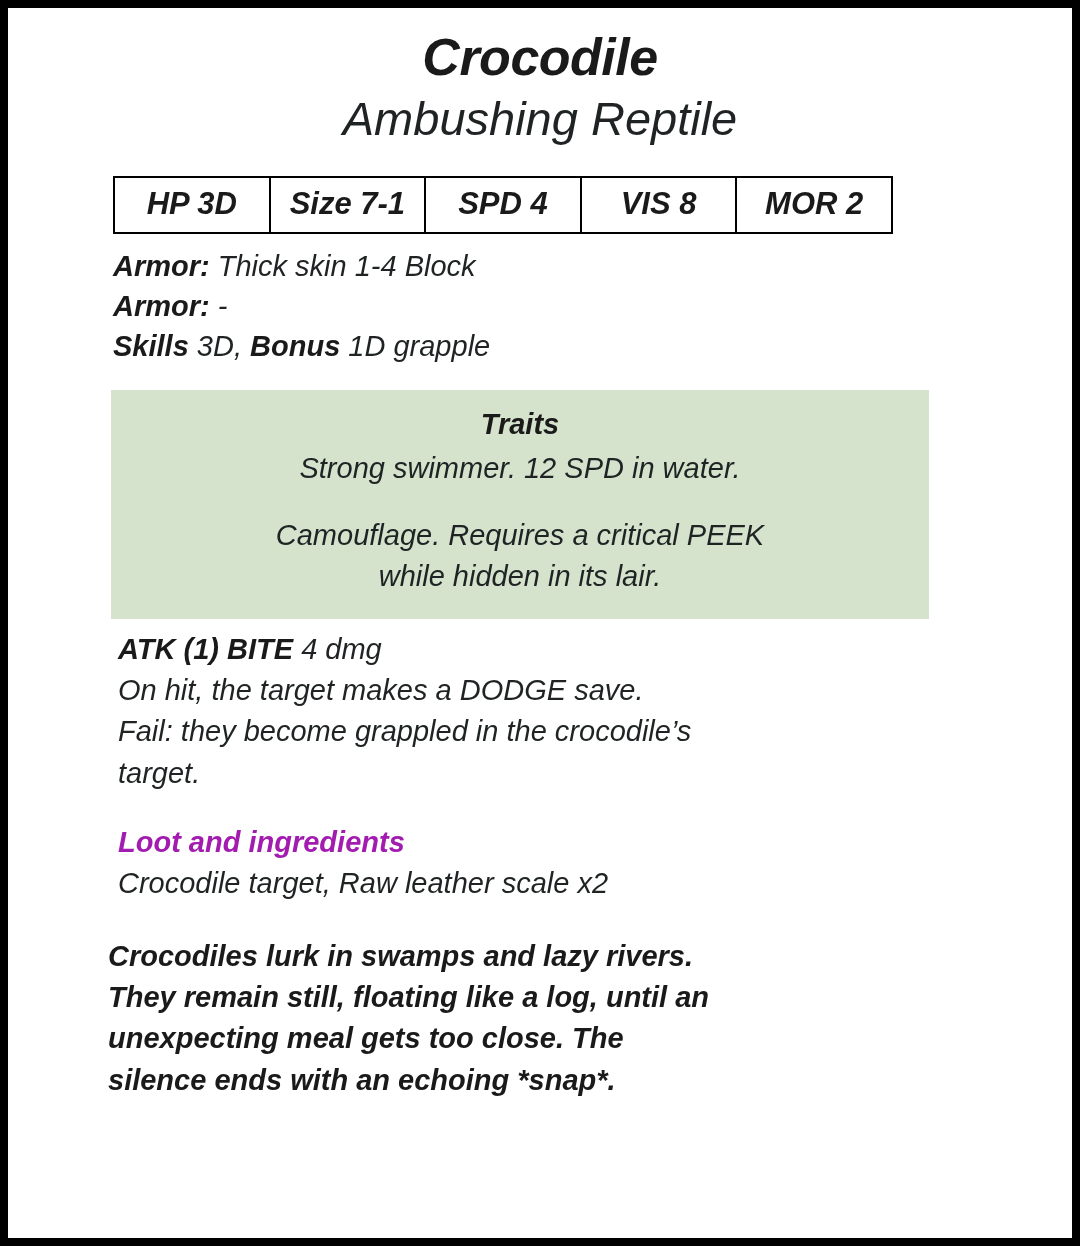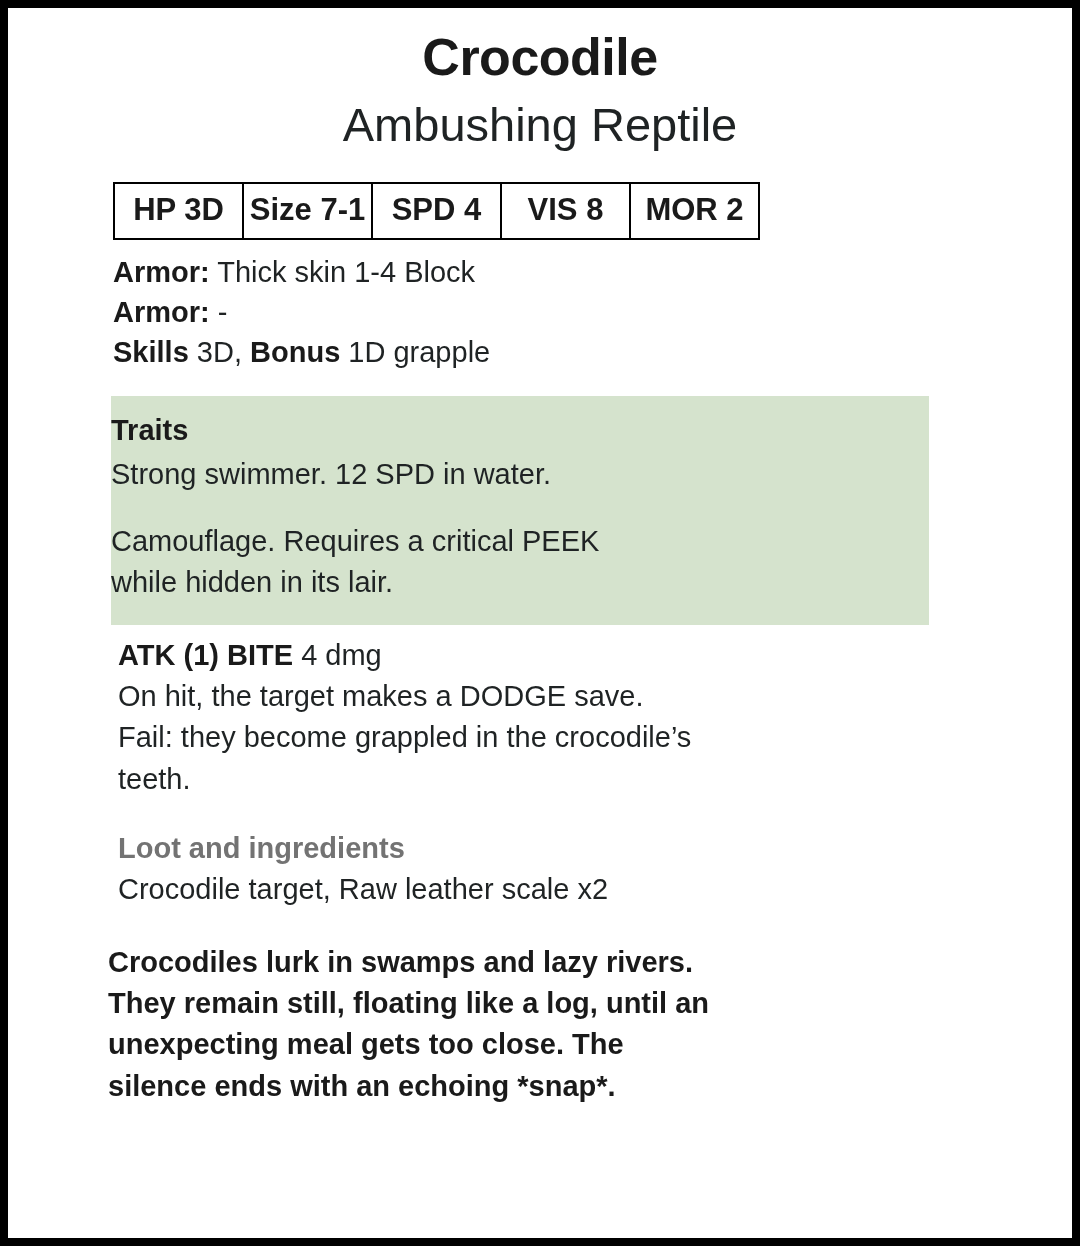--- a/index.html
+++ b/index.html
@@ -13,44 +13,45 @@
     font-family: "Liberation Sans", sans-serif;
   }
   .page {
     position: absolute;
     left: 8px;
     top: 8px;
     width: 1064px;
     height: 1230px;
     background: #ffffff;
     overflow: hidden;
+    font-style: italic;
   }
   .inner {
     padding: 20px 0 0 0;
   }
   .title {
     text-align: center;
     font-size: 52px;
     font-weight: bold;
     color: #1a1a1a;
     line-height: 1.12;
     letter-spacing: -0.5px;
   }
   .subtitle {
     text-align: center;
     font-size: 47px;
     font-weight: normal;
     color: #1f2324;
     line-height: 1.15;
-    margin-top: 12px;
+    margin-top: 6px;
   }
   .stat-table {
     margin: 30px 0 0 105px;
     border-collapse: collapse;
-    width: 647px;
+    width: 780px;
     table-layout: fixed;
   }
   .stat-table td {
     border: 2px solid #000000;
     text-align: center;
     font-size: 31px;
     font-weight: bold;
     color: #1a1a1a;
     padding: 8px 2px 10px 2px;
     white-space: nowrap;
@@ -68,20 +69,21 @@
   .traits {
     margin: 24px 0 0 103px;
     width: 818px;
     background: #d5e3cd;
     padding: 14px 0 22px 0;
   }
   .traits .t-inner {
     font-size: 29px;
     color: #1f2324;
     line-height: 1.42;
+    text-align: center;
   }
   .traits .t-head {
     font-weight: bold;
     color: #1a1a1a;
     margin-bottom: 2px;
   }
   .gap {
     height: 26px;
   }
   .body-sec {
@@ -94,21 +96,21 @@
   .body-sec .hd {
     font-weight: bold;
     color: #1a1a1a;
   }
   .atk-line .dmg {
     font-weight: normal;
   }
   .loot-head {
     margin-top: 28px;
     font-weight: bold;
-    color: #737373;
+    color: #a21caf;
     font-size: 29px;
   }
   .flavor {
     margin: 32px 0 0 100px;
     width: 840px;
     font-size: 29px;
     font-weight: bold;
     color: #1a1a1a;
     line-height: 1.42;
   }
@@ -161,21 +163,21 @@
       </div>
     </div>
 
     <div class="body-sec">
       <div class="atk-line">
         <span class="hd">ATK (1) BITE</span>
         <span class="dmg">4 dmg</span>
       </div>
       <div>On hit, the target makes a DODGE save.</div>
       <div>Fail: they become grappled in the crocodile’s</div>
-      <div>teeth.</div>
+      <div>target.</div>
 
       <div class="loot-head">Loot and ingredients</div>
       <div>Crocodile target, Raw leather scale x2</div>
     </div>
 
     <div class="flavor">
       <div>Crocodiles lurk in swamps and lazy rivers.</div>
       <div>They remain still, floating like a log, until an</div>
       <div>unexpecting meal gets too close. The</div>
       <div>silence ends with an echoing *snap*.</div>

